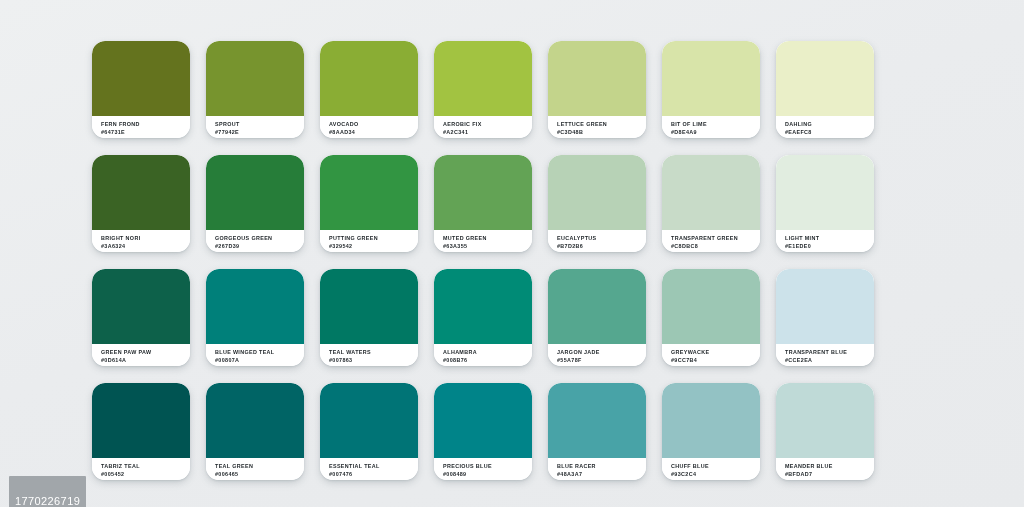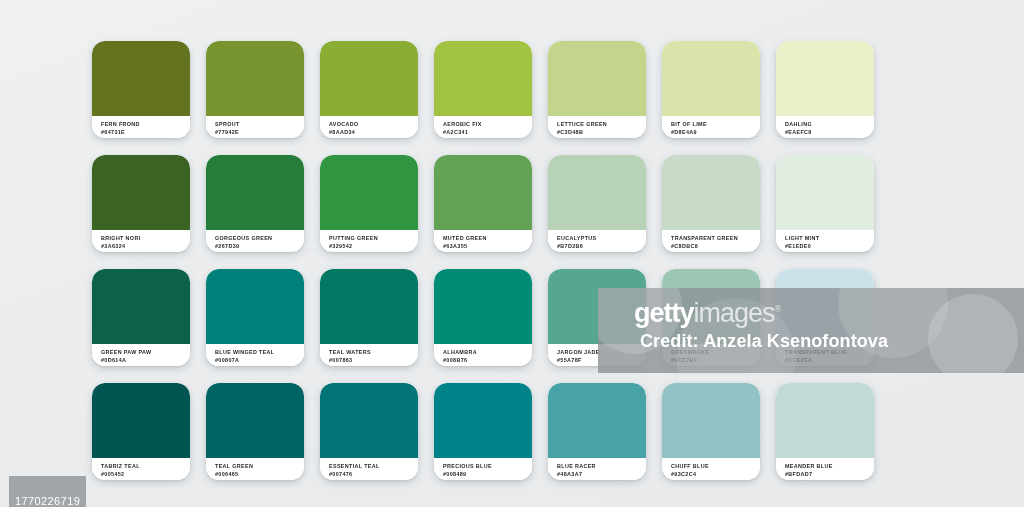--- a/index.html
+++ b/index.html
@@ -340,26 +340,15 @@
       </div>
       <div class="swatch-card">
         <div class="swatch-color" style="background: rgb(191, 218, 215);"></div>
         <div class="swatch-info">
           <div class="swatch-name">MEANDER BLUE</div>
           <div class="swatch-hex">#BFDAD7</div>
         </div>
       </div>
     </div>
 
-  <div id="watermark-band">
-    <div class="wm-veil"></div>
-    <div class="wm-blob b1"></div>
-    <div class="wm-blob b2"></div>
-    <div class="wm-blob b3"></div>
-    <div class="wm-blob b4"></div>
-
-    <div id="getty-logo"><span class="getty-bold">getty</span><span class="getty-light">images</span><span class="getty-mark">®</span></div>
-
-    <div id="credit-line">Credit: Anzela Ksenofontova</div>
-  </div>
 
   <div id="asset-id-badge">1770226719</div>
 </div>
 
 </body></html>

